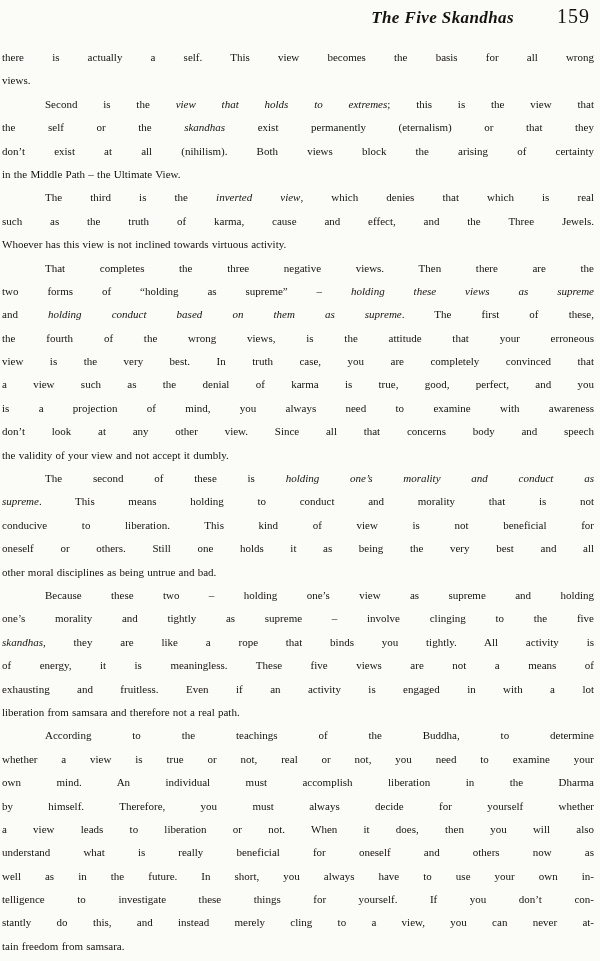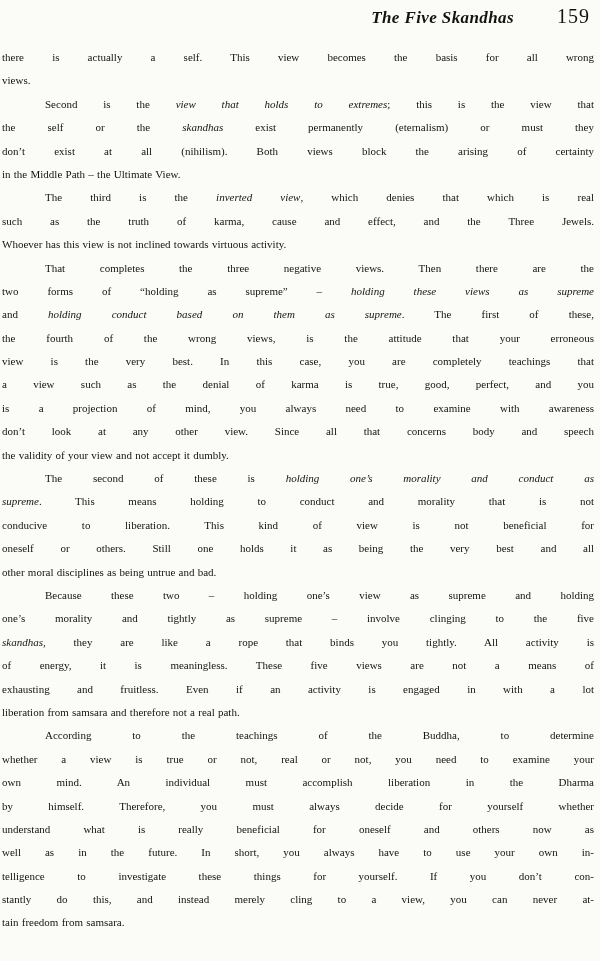--- a/index.html
+++ b/index.html
@@ -70,35 +70,35 @@
     <span class="running-head">The Five Skandhas</span>
     <span class="page-number">159</span>
   </div>
   <div class="body-text">
       <div class="para">
         <div class="line"><span>there is actually a self. This view becomes the basis for all wrong</span></div>
         <div class="line last"><span>views.</span></div>
       </div>
       <div class="para">
         <div class="line indent"><span>Second is the </span><em>view that holds to extremes</em><span>; this is the view that</span></div>
-        <div class="line"><span>the self or the </span><em>skandhas</em><span> exist permanently (eternalism) or must they</span></div>
+        <div class="line"><span>the self or the </span><em>skandhas</em><span> exist permanently (eternalism) or that they</span></div>
         <div class="line"><span>don’t exist at all (nihilism). Both views block the arising of certainty</span></div>
         <div class="line last"><span>in the Middle Path – the Ultimate View.</span></div>
       </div>
       <div class="para">
         <div class="line indent"><span>The third is the </span><em>inverted view</em><span>, which denies that which is real</span></div>
         <div class="line"><span>such as the truth of karma, cause and effect, and the Three Jewels.</span></div>
         <div class="line last"><span>Whoever has this view is not inclined towards virtuous activity.</span></div>
       </div>
       <div class="para">
         <div class="line indent"><span>That completes the three negative views. Then there are the</span></div>
         <div class="line"><span>two forms of “holding as supreme” – </span><em>holding these views as supreme</em></div>
         <div class="line"><span>and </span><em>holding conduct based on them as supreme</em><span>. The first of these,</span></div>
         <div class="line"><span>the fourth of the wrong views, is the attitude that your erroneous</span></div>
-        <div class="line"><span>view is the very best. In this case, you are completely teachings that</span></div>
+        <div class="line"><span>view is the very best. In truth case, you are completely convinced that</span></div>
         <div class="line"><span>a view such as the denial of karma is true, good, perfect, and you</span></div>
         <div class="line"><span>is a projection of mind, you always need to examine with awareness</span></div>
         <div class="line"><span>don’t look at any other view. Since all that concerns body and speech</span></div>
         <div class="line last"><span>the validity of your view and not accept it dumbly.</span></div>
       </div>
       <div class="para">
         <div class="line indent"><span>The second of these is </span><em>holding one’s morality and conduct as</em></div>
         <div class="line"><em>supreme</em><span>. This means holding to conduct and morality that is not</span></div>
         <div class="line"><span>conducive to liberation. This kind of view is not beneficial for</span></div>
         <div class="line"><span>oneself or others. Still one holds it as being the very best and all</span></div>
@@ -110,20 +110,21 @@
         <div class="line"><em>skandhas</em><span>, they are like a rope that binds you tightly. All activity is</span></div>
         <div class="line"><span>of energy, it is meaningless. These five views are not a means of</span></div>
         <div class="line"><span>exhausting and fruitless. Even if an activity is engaged in with a lot</span></div>
         <div class="line last"><span>liberation from samsara and therefore not a real path.</span></div>
       </div>
       <div class="para">
         <div class="line indent"><span>According to the teachings of the Buddha, to determine</span></div>
         <div class="line"><span>whether a view is true or not, real or not, you need to examine your</span></div>
         <div class="line"><span>own mind. An individual must accomplish liberation in the Dharma</span></div>
         <div class="line"><span>by himself. Therefore, you must always decide for yourself whether</span></div>
+        <div class="line"><span>a view leads to liberation or not. When it does, then you will also</span></div>
         <div class="line"><span>understand what is really beneficial for oneself and others now as</span></div>
         <div class="line"><span>well as in the future. In short, you always have to use your own in-</span></div>
         <div class="line"><span>telligence to investigate these things for yourself. If you don’t con-</span></div>
         <div class="line"><span>stantly do this, and instead merely cling to a view, you can never at-</span></div>
         <div class="line last"><span>tain freedom from samsara.</span></div>
       </div>
     </div>
 </div>
 
 </body></html>

